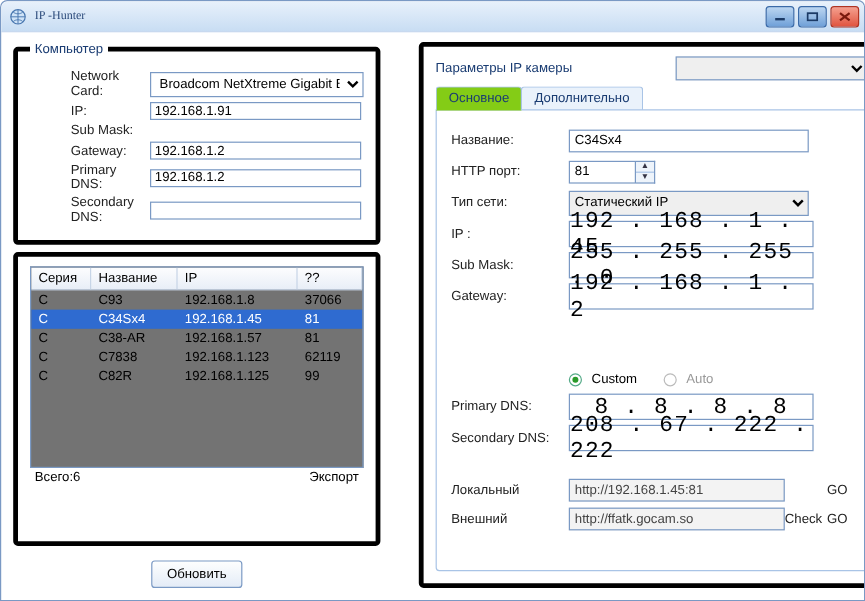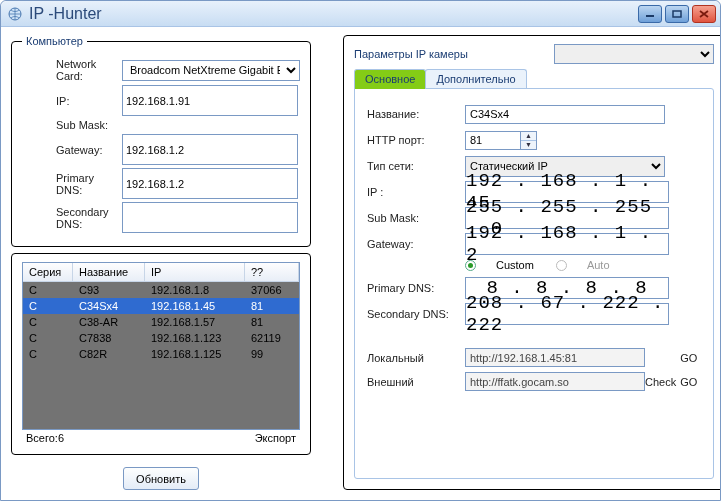--- a/index.html
+++ b/index.html
@@ -21,21 +21,21 @@
     display: flex;
     align-items: center;
     padding: 0 4px 0 6px;
     border-radius: 6px 6px 0 0;
   }
   .titlebar .app-icon {
     width: 16px; height: 16px;
     margin-right: 6px;
     display:flex;align-items:center;justify-content:center;
   }
-  .titlebar .title { color: #2b4a7a; font-size: 16px; }
+  .titlebar .title { color: #2b4a7a; font-size: 10px; font-family: Liberation Serif, serif; }
   .titlebar .spacer { flex: 1; }
   .win-btn {
     width: 24px; height: 18px;
     margin-left: 3px;
     border: 1px solid #3a6aa8;
     border-radius: 3px;
     background: linear-gradient(#bcd6f1, #6fa0d8);
     display: flex; align-items: center; justify-content: center;
     color: #1b3a66;
     font-weight: bold;
@@ -44,36 +44,36 @@
   .win-btn.close { background: linear-gradient(#f5a08f, #e0543f); color:#7a1a0e; border-color:#b03321;}
   .content {
     display: flex;
     padding: 8px 10px 10px 10px;
     gap: 8px;
     height: calc(100% - 26px);
   }
   .col-left { width: 312px; display:flex; flex-direction:column; gap:6px;}
   .col-right { flex:1; display:flex; flex-direction:row; gap:6px;padding-left:24px;}
   fieldset.group {
-    border: 1px solid #000000;
+    border: 4px solid #000000;
     border-radius: 4px;
     padding: 8px 10px 10px 10px;
     margin: 0;
     position: relative;
   }
   fieldset.group > legend {
     padding: 0 4px;
     color: #1a3c72;
     font-size: 11px;
   }
   .row { display:flex; align-items:center; margin: 3px 0; }
   .lbl { width: 100px; color:#222;padding-left:34px; }
   input.txt, select.sel {
     font: inherit;
-    height: 31px;
+    height: 15px;
     padding: 1px 3px;
     border: 1px solid #7a99c4;
     background:#fff;
   }
   input.txt { width: 176px; }
   select.sel { width: 178px; height:21px; }
   .param-head { display:flex; align-items:center; }
   .param-head .param-title { color:#1a3c72; margin-right:auto; }
   .param-head select { width: 160px; height:20px; border:1px solid #7a99c4; font:inherit;}
   .tabs { display:flex; margin-top:4px; }
@@ -111,21 +111,21 @@
   .spin div{flex:1;display:flex;align-items:center;justify-content:center;font-size:7px;color:#334; cursor:pointer;}
   .spin div:first-child{border-bottom:1px solid #a9c4e6;}
   select.rsel { font:inherit; height:21px; border:1px solid #7a99c4; width:200px;}
   .ipbox {
     border:1px solid #7a99c4; height:22px; width:204px;
     display:flex; align-items:center; justify-content:center;
     font-family: "Courier New", monospace; font-size:19px; letter-spacing:1px;
     background:#fff;
   }
   .radline { display:flex; align-items:center; gap:22px; margin-left:98px; margin-top:2px; margin-bottom:6px;}
-  .rad { display:flex; align-items:center; gap:20px; }
+  .rad { display:flex; align-items:center; gap:8px;margin-top:48px; }
   .rad.dis { color:#999; }
   .radio-dot { width:11px;height:11px;border:1px solid #5a8; border-radius:50%; display:flex;align-items:center;justify-content:center;}
   .radio-dot.on::after{content:"";width:5px;height:5px;background:#2a9a2a;border-radius:50%;}
   .radio-dot.gray{border-color:#bbb;}
   .urlrow {display:flex;align-items:center; margin:5px 0;}
   .urlrow .rlbl{width:98px;}
   input.url {font:inherit;height:19px;border:1px solid #7a99c4;background:#f3f3f3;color:#444;padding:1px 4px;width:180px;}
   .go {margin-left:auto;color:#222;padding:0 4px;cursor:pointer;}
   .chk {color:#222;cursor:pointer;}
   .listbox {

